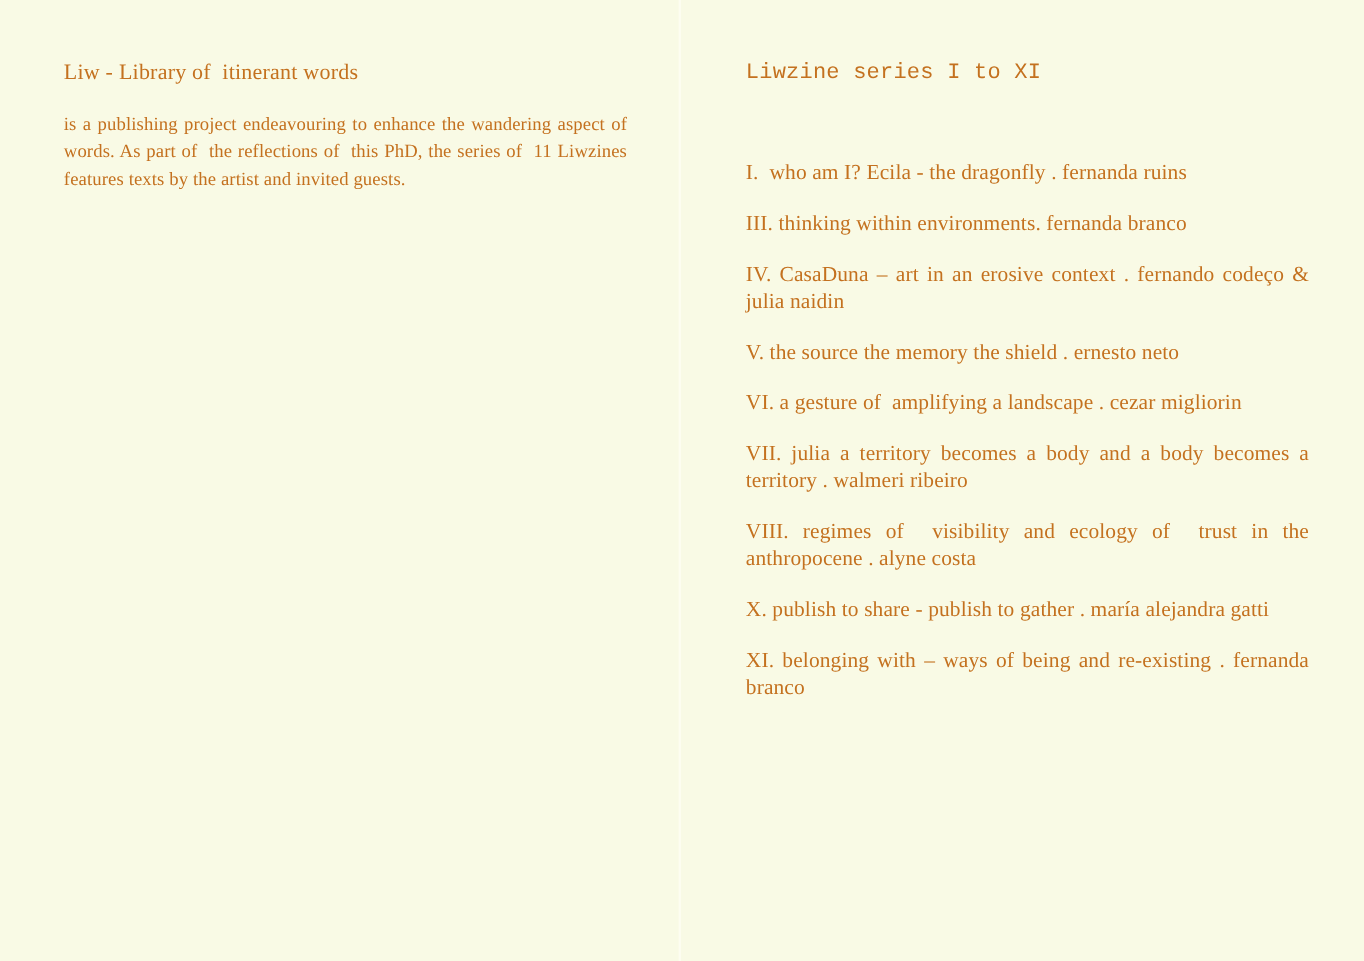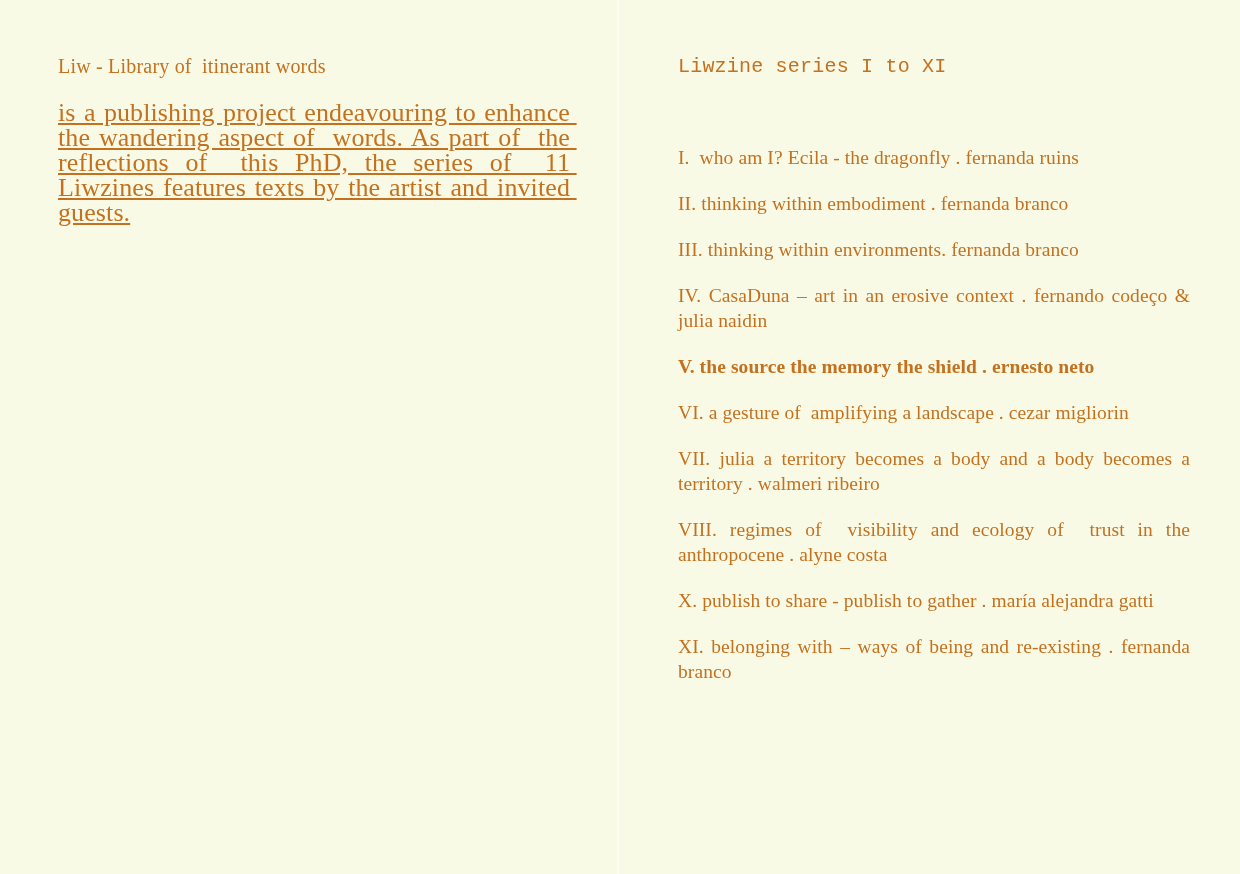--- a/index.html
+++ b/index.html
@@ -42,39 +42,38 @@
     font-weight:normal;
     line-height:25px;
     margin:0;
     white-space:pre-wrap;
     letter-spacing:0.2px;
   }
   .left .page-title{margin-bottom:21px;}
   .right .page-title{margin-bottom:66px;font-family:Liberation Mono, monospace;}
 
   p.body-text{
-    font-size:26px;
+    font-size:17px;
     line-height:25px;
     margin:0;
     text-align:justify;
     white-space:pre-wrap;
     letter-spacing:0.1px;
-    text-decoration:underline;
   }
 
   .series-list p.series-item{
     font-size:19.5px;
     line-height:25px;
     margin:0 0 21px 0;
     text-align:justify;
     white-space:pre-wrap;
     letter-spacing:0.1px;
   }
   .series-list p.series-item.bold{
-    font-weight:bold;
+    font-weight:normal;
   }
 </style>
 </head>
 <body>
 
 <div class="spread">
 
   <section class="page left">
     <div class="page-inner-left">
       <h1 class="page-title">Liw - Library of  itinerant words</h1>
@@ -83,21 +82,20 @@
   </section>
 
   <div class="gutter"></div>
 
   <section class="page right">
     <div class="page-inner-right">
       <h1 class="page-title">Liwzine series I to XI</h1>
       <div class="series-list">
 
       <p class="series-item">I.  who am I? Ecila - the dragonfly . fernanda ruins</p>
-          <p class="series-item">II. thinking within embodiment . fernanda branco</p>
           <p class="series-item">III. thinking within environments. fernanda branco</p>
           <p class="series-item">IV. CasaDuna – art in an erosive context . fernando codeço &amp; julia naidin</p>
           <p class="series-item bold">V. the source the memory the shield . ernesto neto</p>
           <p class="series-item">VI. a gesture of  amplifying a landscape . cezar migliorin</p>
           <p class="series-item">VII. julia a territory becomes a body and a body becomes a territory . walmeri ribeiro</p>
           <p class="series-item">VIII. regimes of  visibility and ecology of  trust in the anthropocene . alyne costa</p>
           <p class="series-item">X. publish to share - publish to gather . maría alejandra gatti</p>
           <p class="series-item">XI. belonging with – ways of being and re-existing . fernanda branco</p>
         </div>
     </div>

